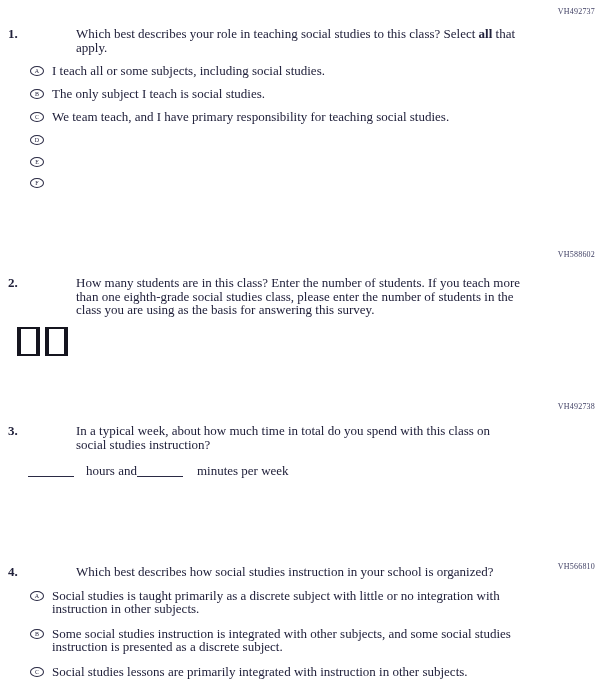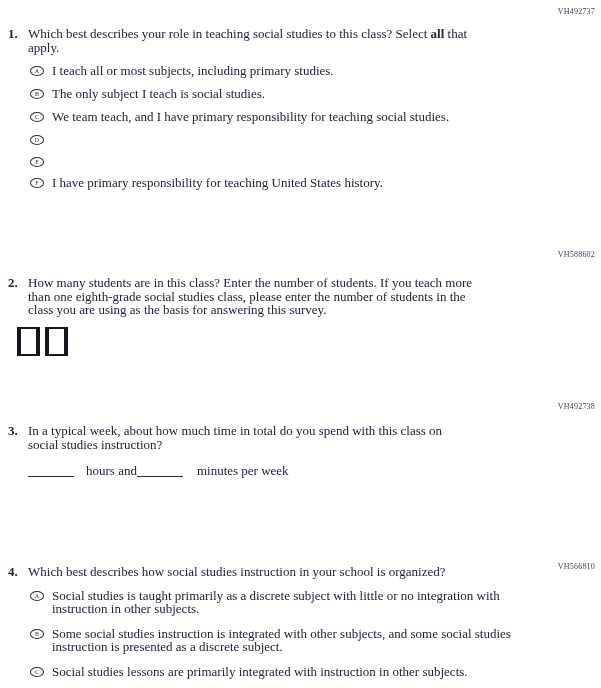--- a/index.html
+++ b/index.html
@@ -25,21 +25,21 @@
   .q {
     position:absolute; left:8px; width:588px;
     display:flex; align-items:flex-start;
   }
   #q1 { top:27px; }
   #q2 { top:276px; }
   #q3 { top:424px; }
   #q4 { top:565px; }
   .qnum { font-weight:bold; width:20px; flex:none; }
   .qbody { flex:1; min-width:0; }
-  .lines { white-space:pre; }
+  .lines { white-space:pre;margin-left:48px; }
   .bold { font-weight:bold; }
   .opts { margin-top:10px; margin-left:2px; }
   .opt { display:flex; align-items:flex-start; gap:8px; }
   #q1 .opt { margin-bottom:9.4px; }
   #q4 .opt { margin-bottom:11px; }
   .oval {
     flex:none;
     width:14px; height:10px;
     margin-top:2px;
     border:1.2px solid #2a2a44;
@@ -78,39 +78,38 @@
   <div class="code" id="code4">VH566810</div>
 
   <div class="q" id="q1">
     <div class="qnum">1.</div>
     <div class="qbody">
       <div class="lines"><span>Which best describes your role in teaching social studies to this class? Select </span><span class="bold">all</span><span> that
 apply.</span></div>
       <div class="opts">
         <div class="opt">
           <span class="oval">A</span>
-          <span class="opt-text">I teach all or most subjects, including primary studies.</span>
+          <span class="opt-text">I teach all or some subjects, including social studies.</span>
         </div>
         <div class="opt">
           <span class="oval">B</span>
           <span class="opt-text">The only subject I teach is social studies.</span>
         </div>
         <div class="opt">
           <span class="oval">C</span>
           <span class="opt-text">We team teach, and I have primary responsibility for teaching social studies.</span>
         </div>
         <div class="opt">
           <span class="oval">D</span>
         </div>
         <div class="opt">
           <span class="oval">E</span>
         </div>
         <div class="opt">
           <span class="oval">F</span>
-          <span class="opt-text">I have primary responsibility for teaching United States history.</span>
         </div>
       </div>
     </div>
   </div>
 
   <div class="q" id="q2">
     <div class="qnum">2.</div>
     <div class="qbody">
       <div class="lines">How many students are in this class? Enter the number of students. If you teach more
 than one eighth-grade social studies class, please enter the number of students in the

